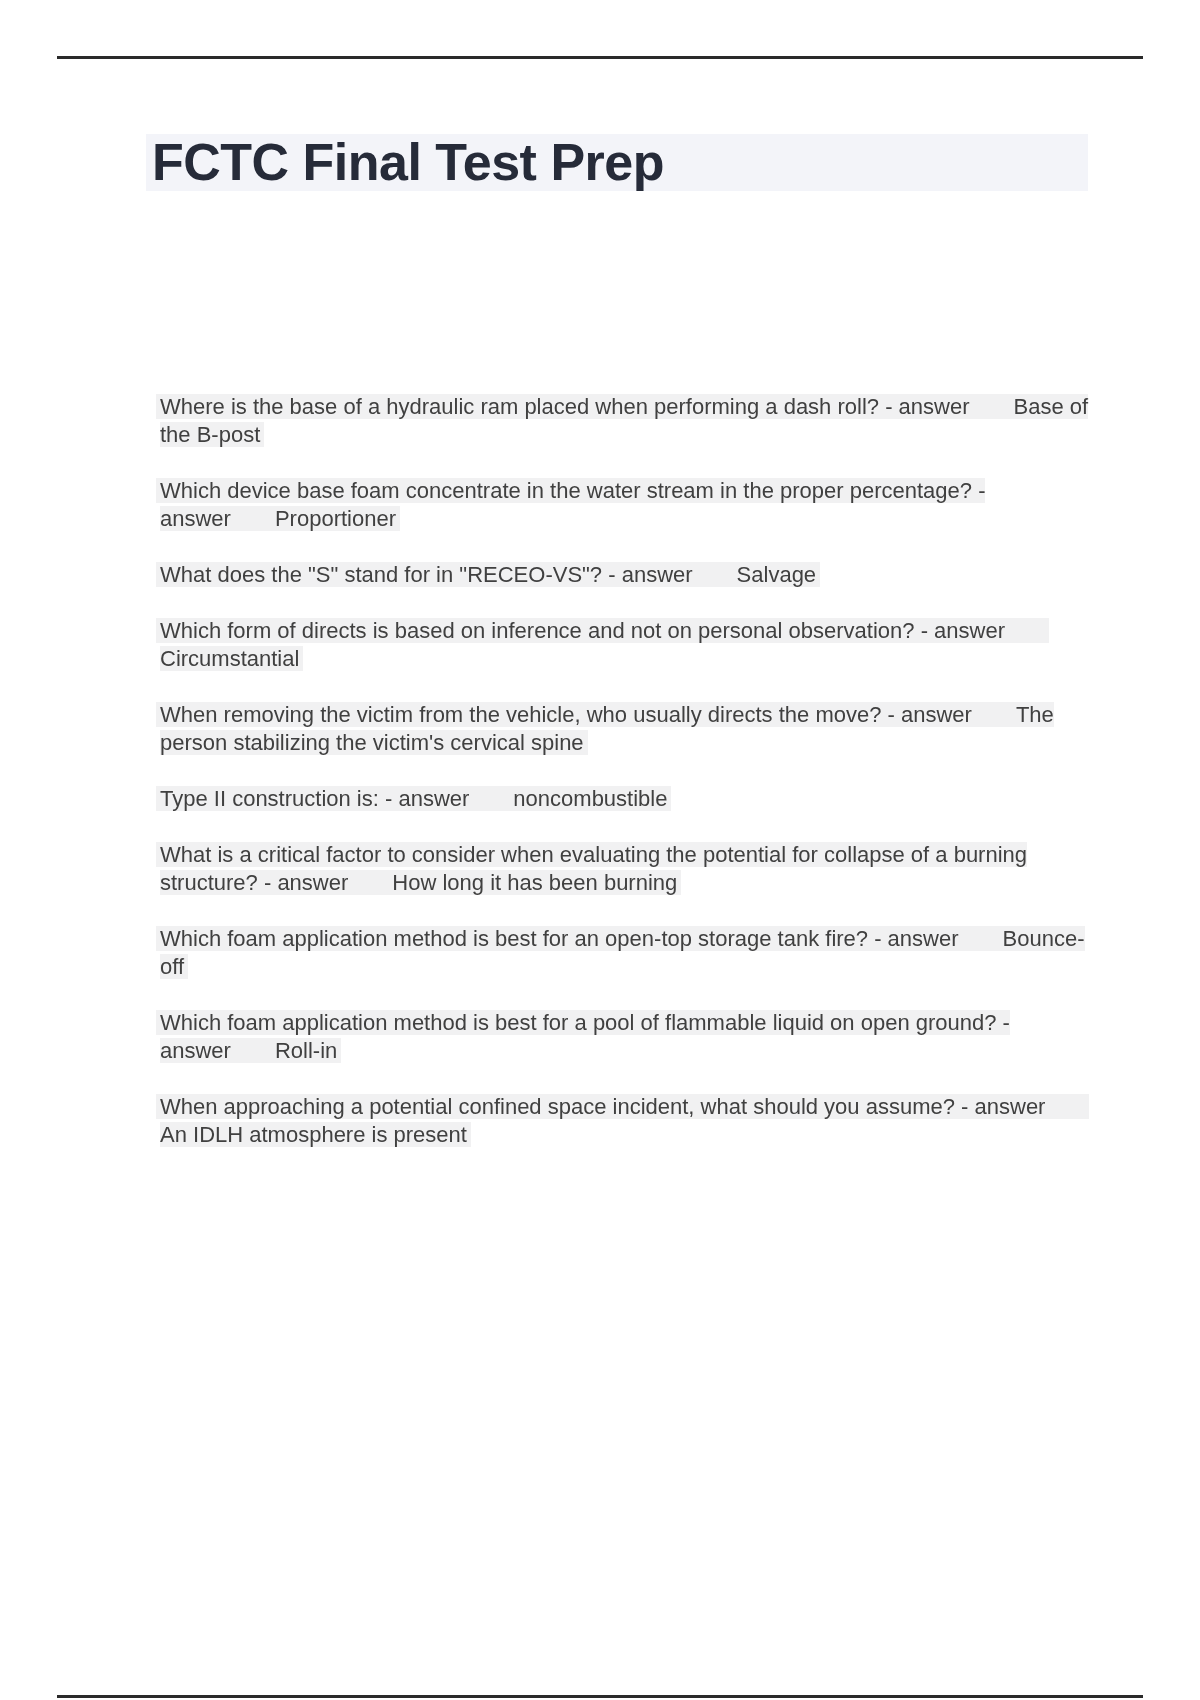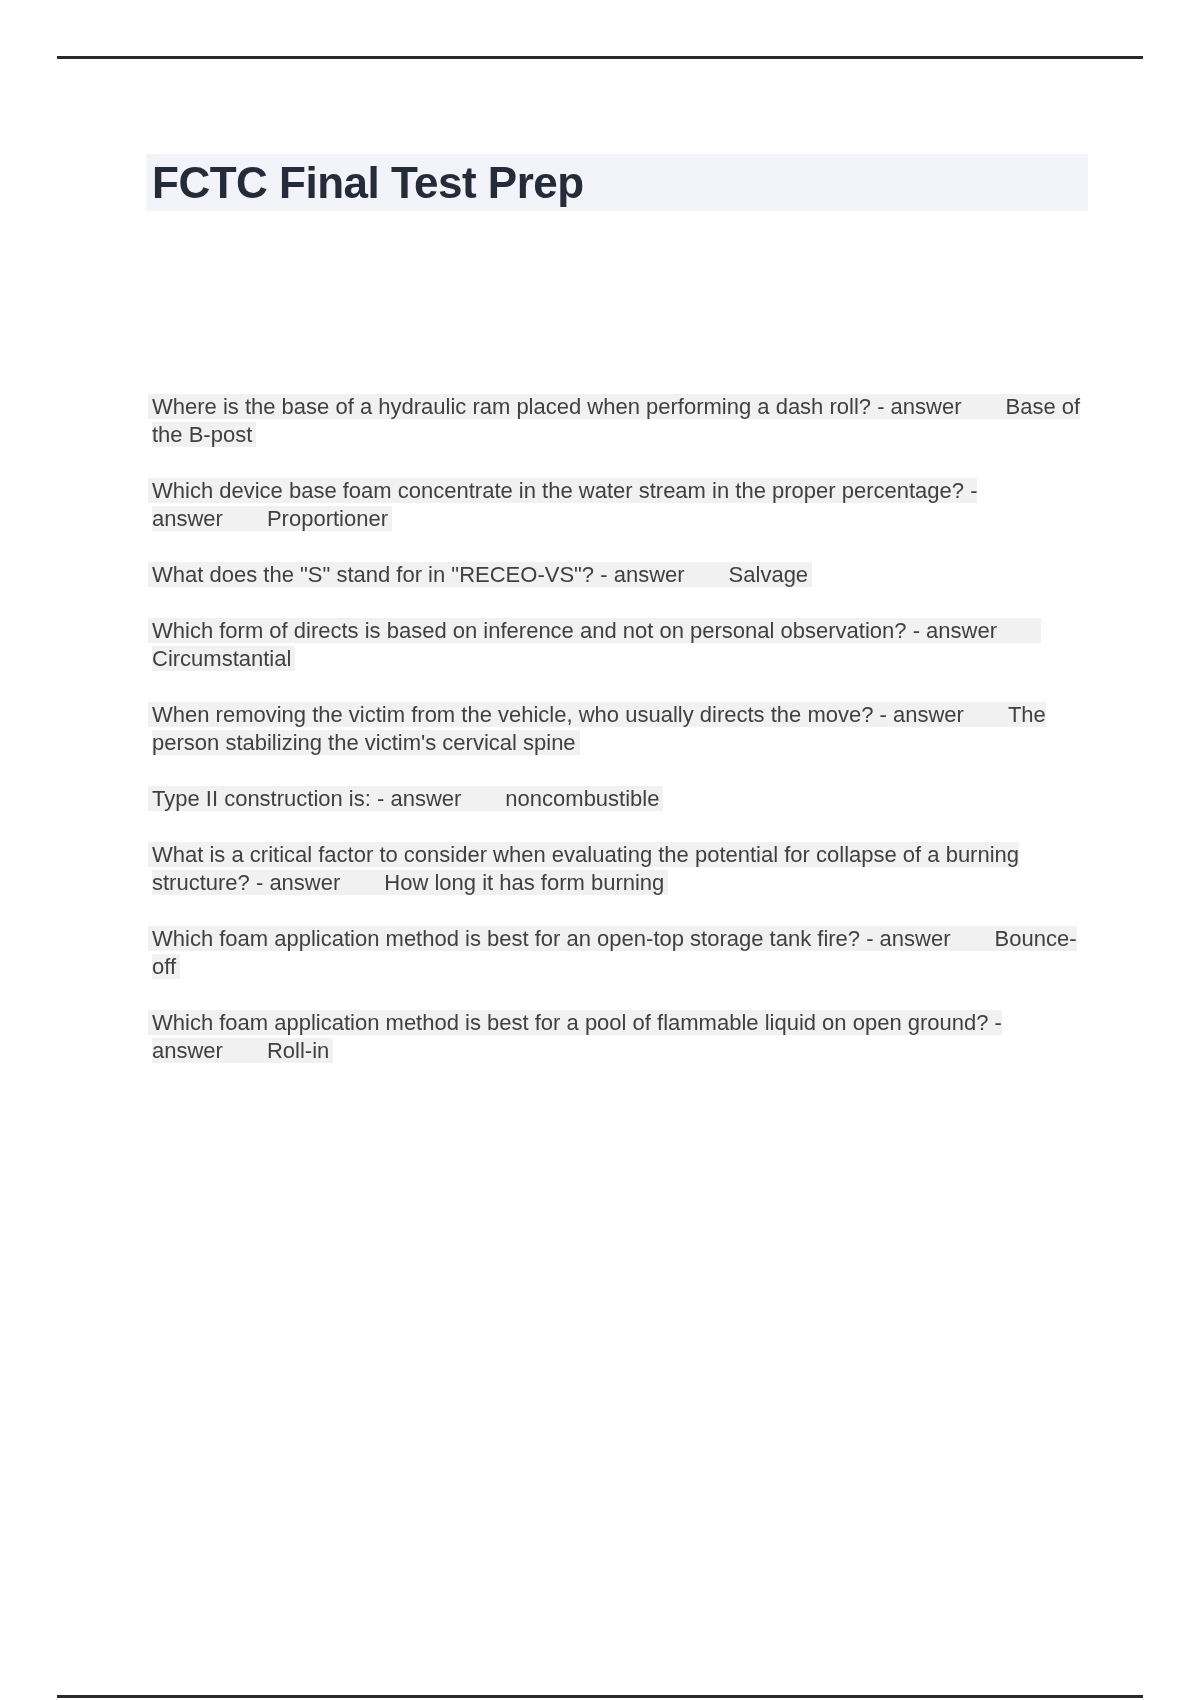--- a/index.html
+++ b/index.html
@@ -16,44 +16,44 @@
     left: 57px;
     width: 1086px;
     height: 3px;
     background: var(--rule-color, #2a2a2a);
   }
   .rule.top { top: 56px; }
   .rule.bottom { top: 1695px; }
   .doc-title {
     position: absolute;
     left: 146px;
-    top: 154px;
+    top: 134px;
     width: 942px;
     height: 57px;
     line-height: 57px;
     padding-left: 6px;
     box-sizing: border-box;
     background: var(--title-hl, #f3f4f9);
     color: var(--title-text, #262b39);
-    font-size: 44px;
+    font-size: 52px;
     font-weight: bold;
     letter-spacing: -0.5px;
     white-space: nowrap;
   }
   .qa-list {
     position: absolute;
     left: 148px;
     top: 393px;
     width: 944px;
     color: var(--body-text, #404040);
     font-size: 22px;
     line-height: 28px;
   }
   .qa-list p {
-    margin: 0 0 28px 4px;
+    margin: 0 0 28px 12px;
   }
   .hl {
     background: var(--line-hl, #f1f1f2);
     padding: 0 4px;
     margin: 0 -4px;
   }
 </style>
 </head>
 <body>
 
@@ -69,24 +69,25 @@
 
   <p><span class="hl"><span>What does the "S" stand for in "RECEO-VS"?</span><span> - answer</span><span>  </span><span>Salvage</span></span></p>
 
   <p><span class="hl"><span>Which form of directs is based on inference and not on personal observation?</span><span> - answer</span><span>  </span><span>Circumstantial</span></span></p>
 
 
   <p><span class="hl"><span>When removing the victim from the vehicle, who usually directs the move?</span><span> - answer</span><span>  </span><span>The person stabilizing the victim's cervical spine</span></span></p>
 
   <p><span class="hl"><span>Type II construction is:</span><span> - answer</span><span>  </span><span>noncombustible</span></span></p>
 
-  <p><span class="hl"><span>What is a critical factor to consider when evaluating the potential for collapse of a burning structure?</span><span> - answer</span><span>  </span><span>How long it has form burning</span></span></p>
+  <p><span class="hl"><span>What is a critical factor to consider when evaluating the potential for collapse of a burning structure?</span><span> - answer</span><span>  </span><span>How long it has been burning</span></span></p>
 
 
   <p><span class="hl"><span>Which foam application method is best for an open-top storage tank fire?</span><span> - answer</span><span>  </span><span>Bounce-off</span></span></p>
 
   <p><span class="hl"><span>Which foam application method is best for a pool of flammable liquid on open ground?</span><span> - answer</span><span>  </span><span>Roll-in</span></span></p>
 
 
+  <p><span class="hl"><span>When approaching a potential confined space incident, what should you assume?</span><span> - answer</span><span>  </span><span>An IDLH atmosphere is present</span></span></p>
 </div>
 
   <div class="rule bottom"></div>
 </div>
 
 </body></html>

